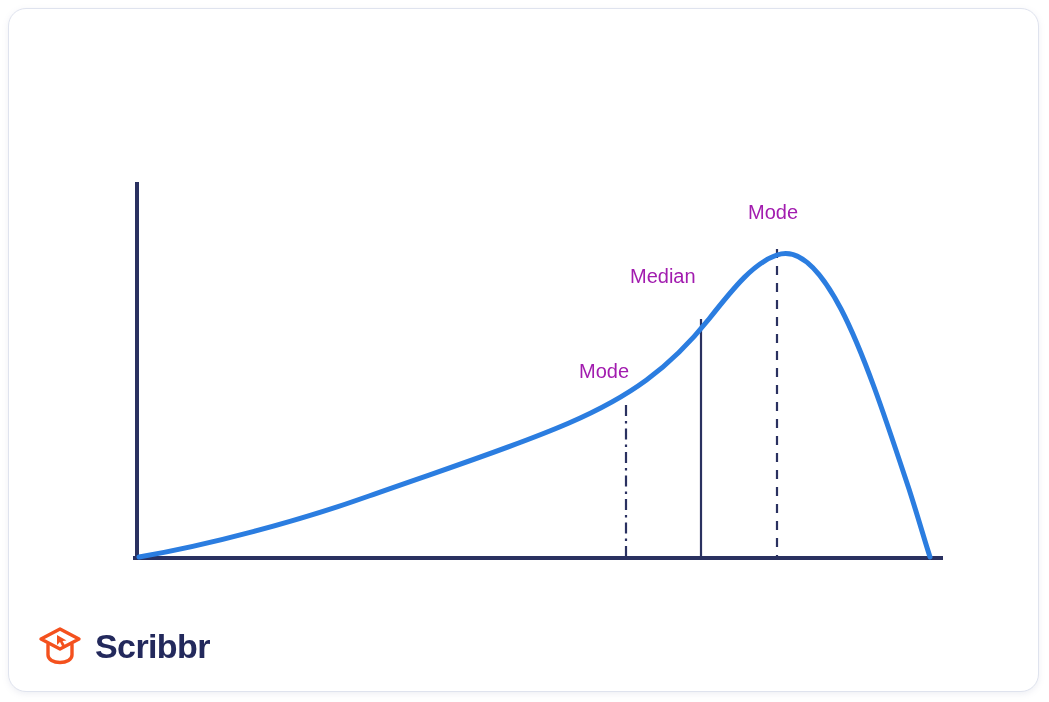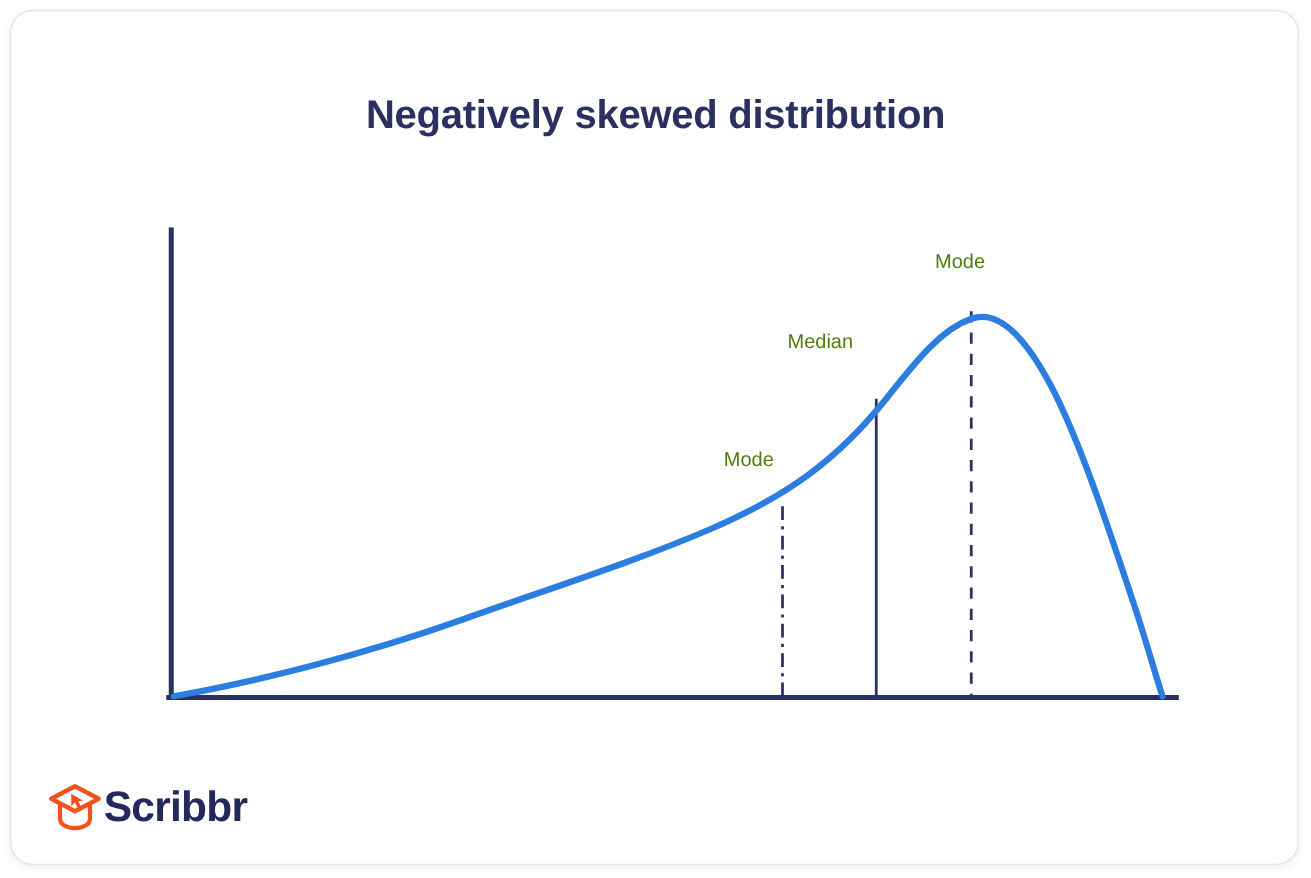--- a/index.html
+++ b/index.html
@@ -47,35 +47,36 @@
   }
 
   .plot-svg {
     position: absolute;
     left: 0;
     top: 0;
   }
 
   .axis-label {
     position: absolute;
-    font-size: 16px;
-    color: #4d7c0f;
+    font-size: 20px;
+    color: #a21caf;
     white-space: nowrap;
   }
 
   .label-mode   { left: 739px; top: 192px; }
   .label-median { left: 621px; top: 256px; }
   .label-mean   { left: 570px; top: 351px; }
 
   .brand {
     position: absolute;
     left: 28px;
     top: 616px;
     display: flex;
     align-items: center;
+    gap: 12px;
   }
 
   .brand-icon {
     width: 46px;
     height: 42px;
     display: block;
   }
 
   .brand-name {
     font-size: 34px;
@@ -83,21 +84,20 @@
     color: #23295c;
     letter-spacing: -0.6px;
     line-height: 1;
   }
 </style>
 </head>
 <body>
 
 <div class="card">
 
-  <div class="chart-title">Negatively skewed distribution</div>
 
   <div class="plot-area">
 
     <svg class="plot-svg" width="1031" height="684" viewBox="0 0 1031 684">
 
       <line x1="128" y1="175" x2="128" y2="549" stroke="#2a3160" stroke-width="4" stroke-linecap="square"></line>
 
       <line x1="126" y1="549" x2="932" y2="549" stroke="#2a3160" stroke-width="4" stroke-linecap="square"></line>
 
       <line x1="617" y1="396" x2="617" y2="549" stroke="#2a3160" stroke-width="2.2" stroke-dasharray="11 5 2.5 5"></line>

